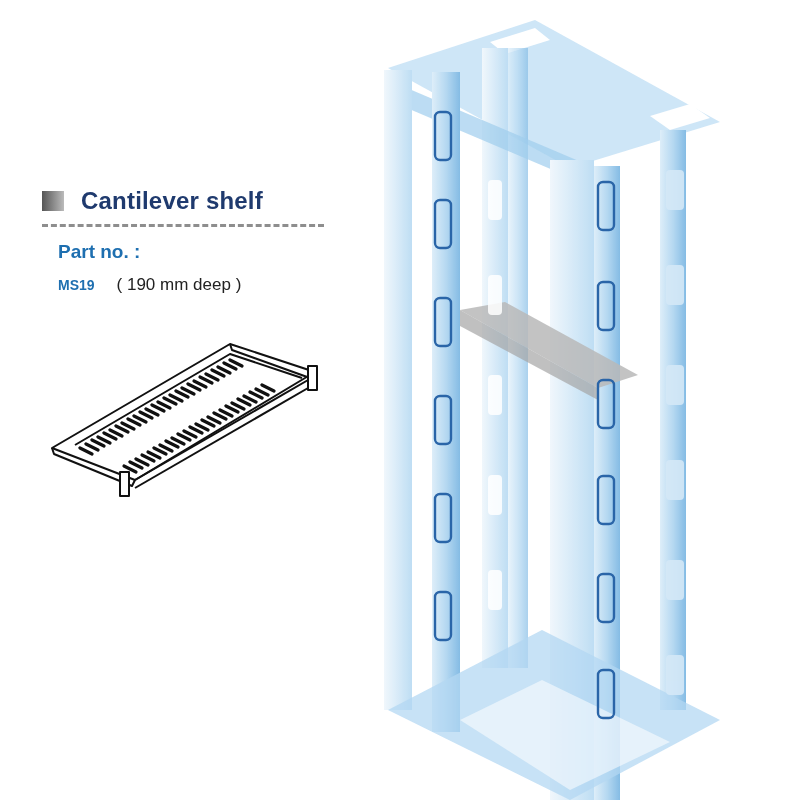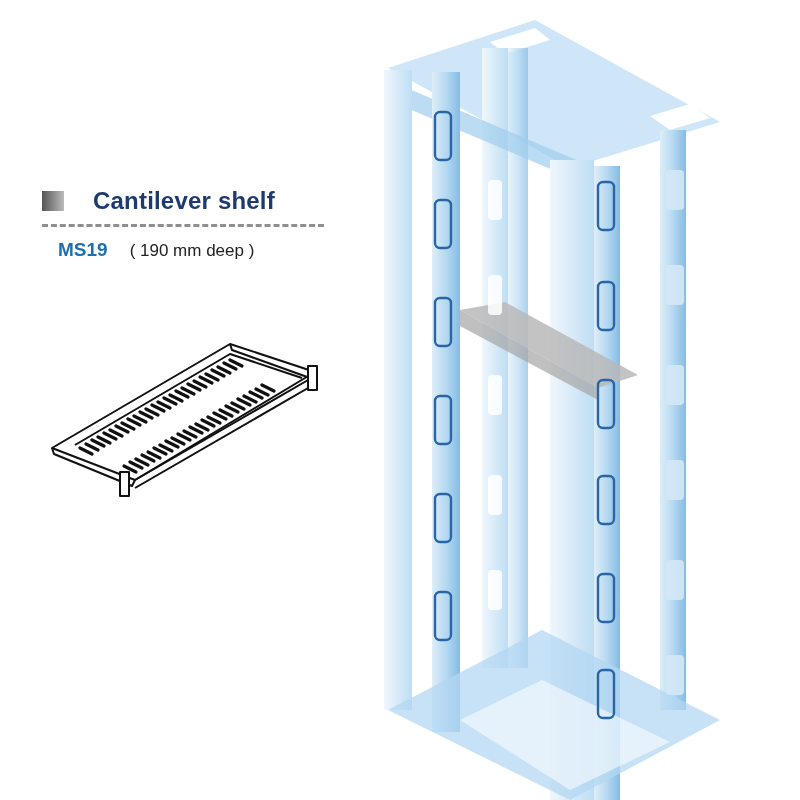--- a/index.html
+++ b/index.html
@@ -1,37 +1,38 @@
 <!DOCTYPE html>
 <html><head>
   <meta charset="utf-8">
   <style>
     html, body { margin: 0; padding: 0; background: #ffffff; }
     body { width: 800px; height: 800px; position: relative; overflow: hidden; font-family: "Liberation Sans", sans-serif; }
     .label-block { position: absolute; left: 42px; top: 186px; width: 290px; }
-    .title-row { display: flex; align-items: center; height: 30px; gap: 12px; }
+    .title-row { display: flex; align-items: center; height: 30px; }
     .title-marker { width: 22px; height: 20px; background: linear-gradient(90deg, #555 0%, #bbb 100%); margin-right: 17px; }
     .title-text { color: #1f3a6e; font-weight: bold; font-size: 24px; letter-spacing: 0.2px; }
     .divider { margin-top: 8px; height: 0; border-top: 3px dashed #8e8e8e; width: 282px; }
     .partno { color: #1e6fb0; font-weight: bold; font-size: 19px; margin-top: 14px; margin-left: 16px; }
     .model-row { margin-top: 12px; margin-left: 16px; display: flex; align-items: baseline; }
-    .model { color: #1e6fb0; font-weight: bold; font-size: 19px; margin-right: 22px; }
+    .model { color: #1e6fb0; font-weight: bold; font-size: 14px; margin-right: 22px; }
     .depth { color: #222; font-weight: normal; font-size: 17px; }
     .shelf-drawing { position: absolute; left: 40px; top: 330px; }
     .rack-drawing { position: absolute; left: 370px; top: 20px; }
   </style>
 </head>
 <body>
 
 <div class="label-block">
   <div class="title-row">
     <span class="title-marker"></span>
     <span class="title-text">Cantilever shelf</span>
   </div>
   <div class="divider"></div>
+  <div class="partno">Part no. :</div>
   <div class="model-row">
     <span class="model">MS19</span>
     <span class="depth">( 190 mm deep )</span>
   </div>
 </div>
 
 <svg class="shelf-drawing" width="290" height="180" viewBox="0 0 290 180">
   <g fill="none" stroke="#111" stroke-width="2" stroke-linejoin="round">
 
     <polygon points="12,118 190,14 275,42 95,150" fill="#fff"></polygon>

